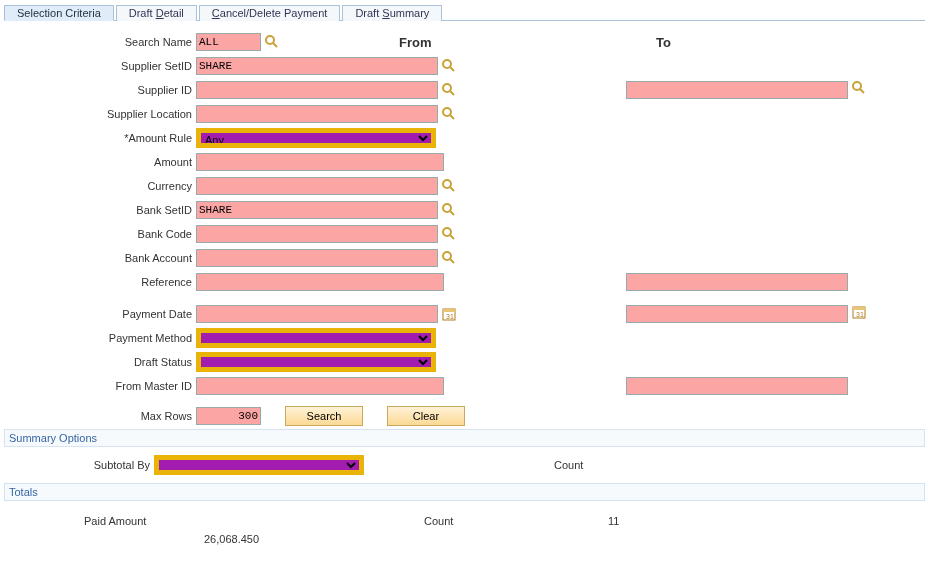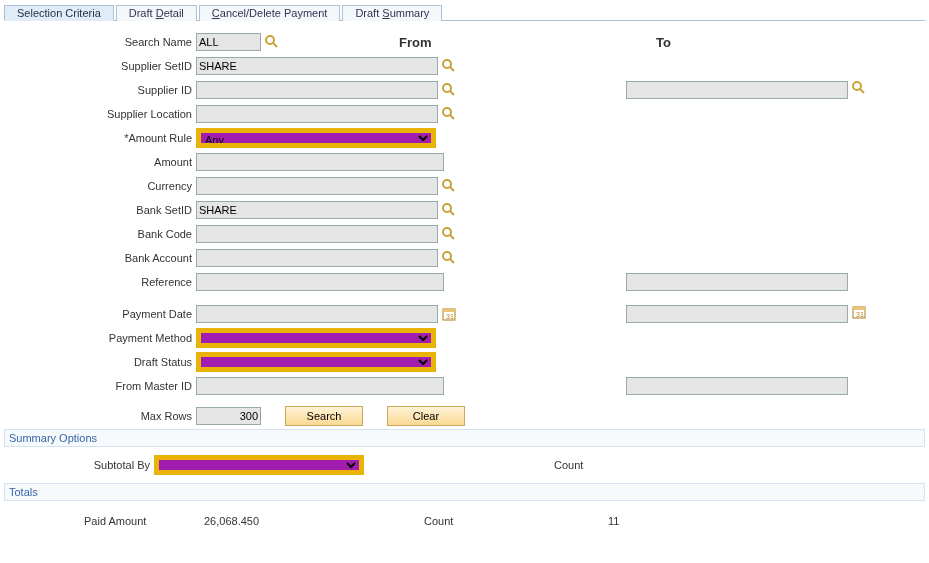--- a/index.html
+++ b/index.html
@@ -56,22 +56,22 @@
   }
   .to-cell {
     display: flex;
     margin-left: 170px;
   }
   input.text {
     height: 18px;
     border: 1px solid #9aa;
     padding: 0 2px;
     font-size: 11px;
-    font-family: Liberation Sans, sans-serif;
-    background: #e5e5e5;
+    font-family: Liberation Mono, monospace;
+    background: #fca5a5;
   }
   input.text.wide { width: 248px; }
   input.text.short { width: 65px; }
   input.text.to { width: 222px; }
   input.text.num { width: 65px; text-align: right; }
   select.sel {
     height: 20px;
     width: 240px;
     border: 5px solid #eab308;
     font-size: 11px;
@@ -113,21 +113,21 @@
     text-align: right;
     padding-right: 4px;
   }
   .totals-grid {
     display: grid;
     grid-template-columns: 200px 200px 200px 60px;
     row-gap: 14px;
     padding: 14px 0 6px 0;
   }
   .tg-label { text-align: left; padding-left: 80px; }
-  .tg-val { text-align: left; }
+  .tg-val { text-align: left; margin-top: 18px; }
   .tg-count-label { text-align: left; padding-left: 20px;}
   .tg-count-val { text-align: left; padding-left: 4px; }
   svg { display: block; }
 </style>
 </head>
 <body>
 
 <div class="tabs">
   <div class="tab active">Selection Criteria</div>
   <div class="tab">

